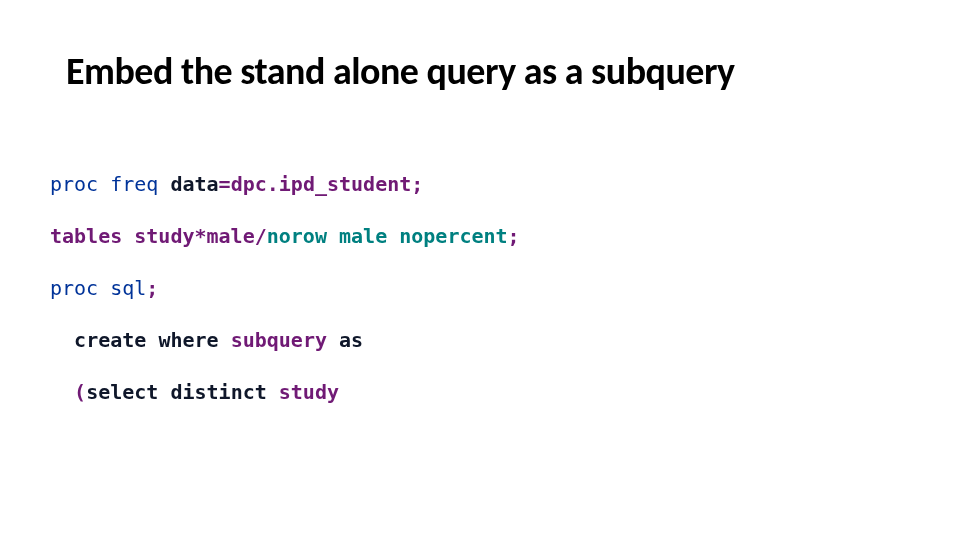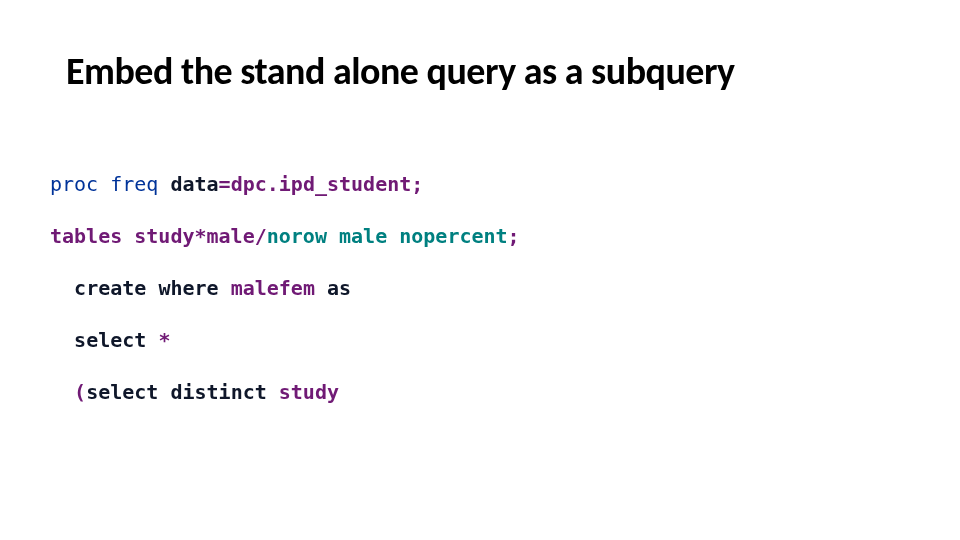--- a/index.html
+++ b/index.html
@@ -49,22 +49,22 @@
 </head>
 <body>
 
 <div class="slide">
 
   <div class="title">Embed the stand alone query as a subquery</div>
 
   <div class="code">
 <span class="line"><span class="kw">proc</span><span> </span><span class="kw">freq</span><span> </span><span class="opt">data</span><span class="txt">=dpc.ipd_student;</span></span>
 <span class="line"><span class="txt">tables study*male/</span><span class="copt">norow</span><span> </span><span class="copt">male</span><span> </span><span class="copt">nopercent</span><span class="txt">;</span></span>
-<span class="line"><span>  </span><span class="opt">create</span><span> </span><span class="opt">where</span><span class="txt"> malefem </span><span class="opt">as</span></span>
-<span class="line"><span>  </span><span class="opt">select</span><span class="txt"> *</span></span>
+<span class="line"><span class="kw">proc</span><span> </span><span class="kw">sql</span><span class="txt">;</span></span>
+<span class="line"><span>  </span><span class="opt">create</span><span> </span><span class="opt">where</span><span class="txt"> subquery </span><span class="opt">as</span></span>
 <span class="line"><span class="txt">  (</span><span class="opt">select</span><span> </span><span class="opt">distinct</span><span class="txt"> study</span></span>
 
 
 
 
 
 
 
   </div>
 

